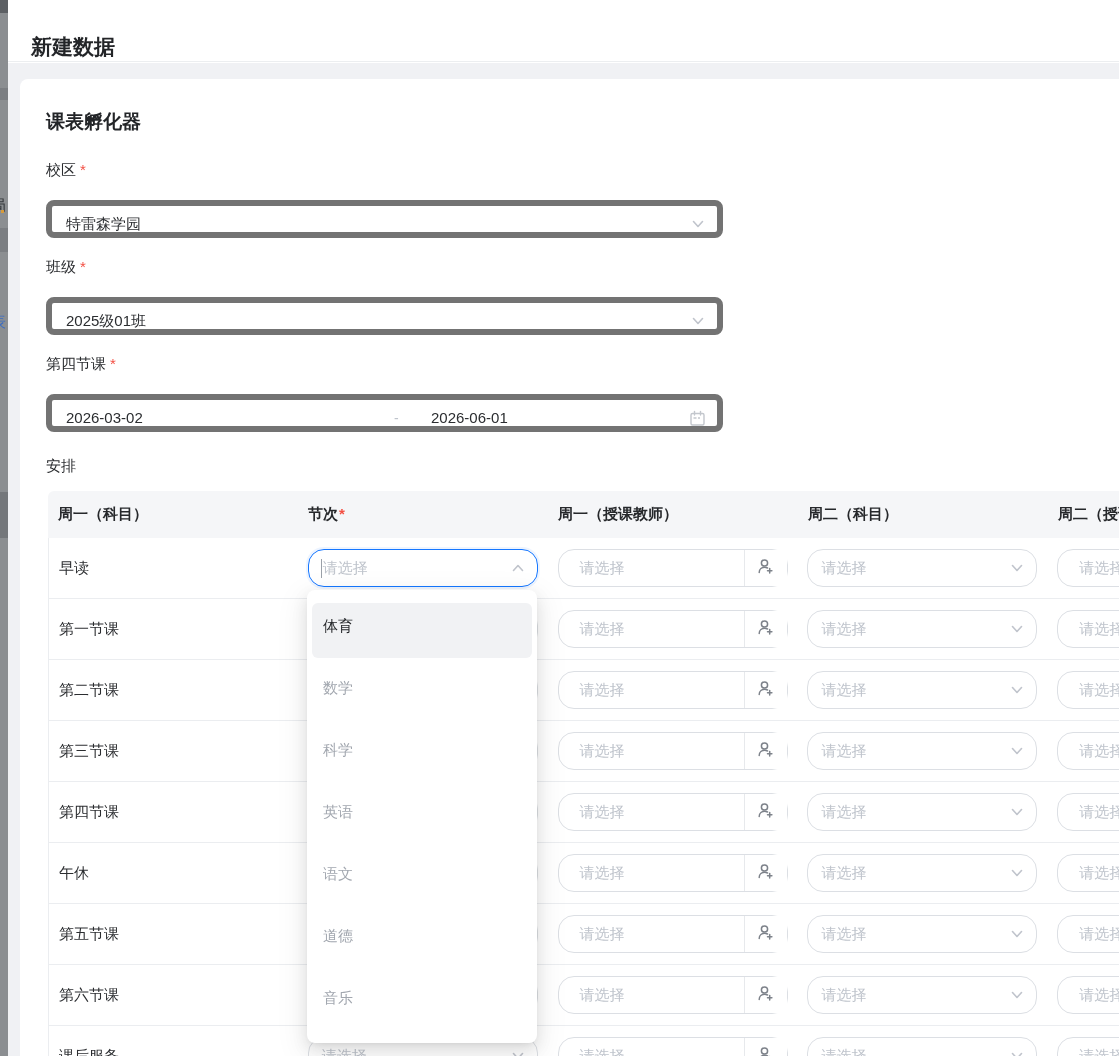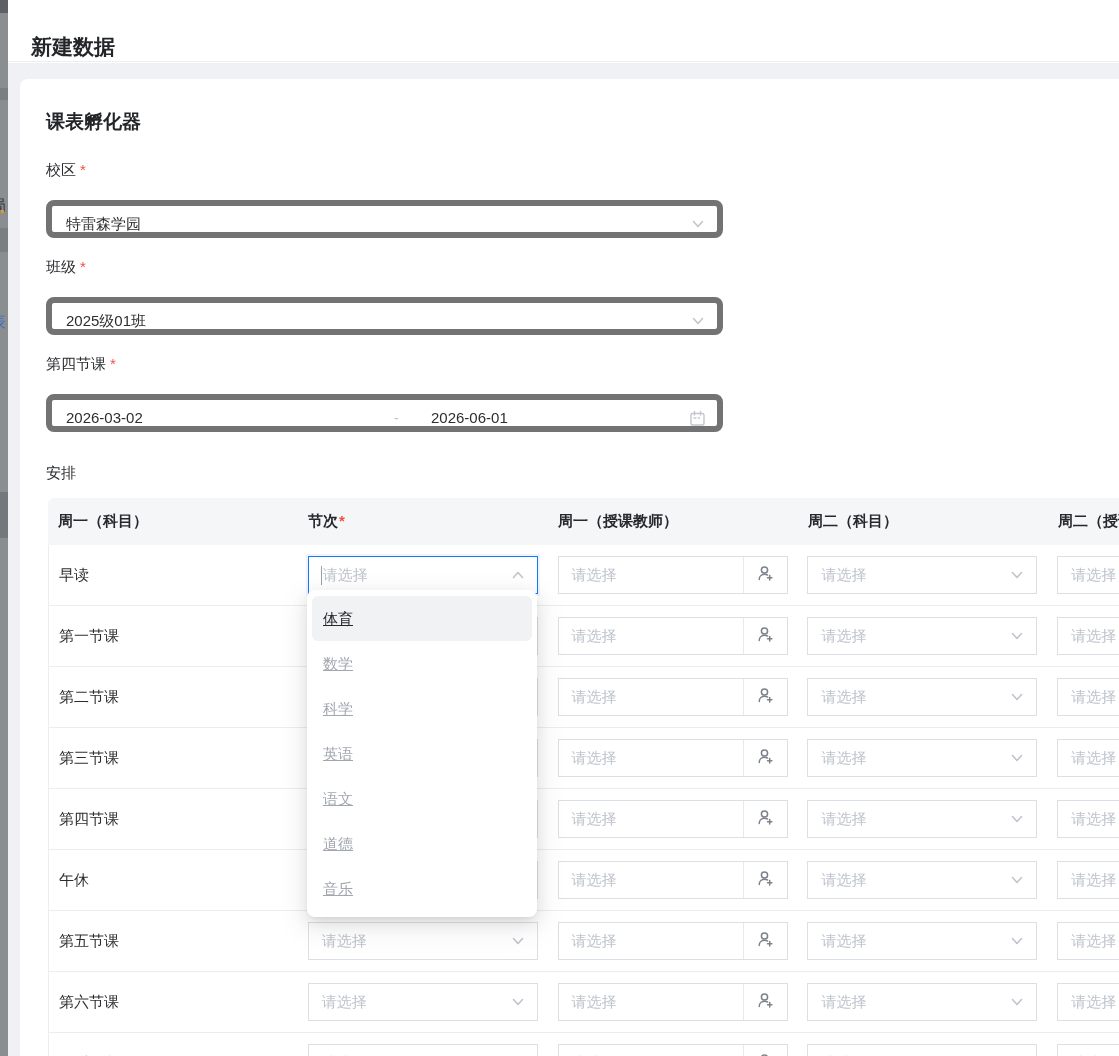--- a/index.html
+++ b/index.html
@@ -46,38 +46,38 @@
   .field-label { font-size:15px; height:22px; line-height:22px; margin-bottom:19px; color:#2b2d30; }
   .req { color:#f34e42; margin-left:4px; }
   .control { position:relative; background:#fff; border:6px solid #737373; border-radius:8px; height:38px; }
   .form-control { width:677px; margin-bottom:18px; }
   .control .value { position:absolute; left:14px; top:0; line-height:36px; font-size:15px; color:#2b2d30; }
   .chev { position:absolute; right:12px; top:11px; width:14px; height:14px; }
   .chev svg { display:block; }
   .range-sep { position:absolute; left:342px; top:0; line-height:36px; font-size:14px; color:#bfc4cc; }
   .range-end { position:absolute; left:379px; top:0; line-height:36px; font-size:15px; color:#2b2d30; }
   .cal-icon { position:absolute; right:11px; top:10px; }
-  .mb-extra { margin-bottom:30px;text-decoration:underline; }
+  .mb-extra { margin-bottom:23px;text-decoration:underline; }
   #arrange-label { margin-bottom:14px; }
 
   
   #table { position:relative; margin-left:2px; width:1250px; }
   #thead {
     display:flex; height:47px; background:#f5f6f8; border-radius:6px 6px 0 0;
     align-items:center;
   }
   .th { width:250px; padding-left:10px; font-size:15px; font-weight:700; color:#26282b; white-space:nowrap; overflow:hidden; }
   .th .req { margin-left:1px; }
   #tbody .trow {
     display:flex; height:61px; align-items:center;
     border-bottom:1px solid #ebedf0; border-left:1px solid #ebedf0;
   }
   .td { width:250px; padding-left:9px; white-space:nowrap; }
   .td.label-cell { padding-left:10px; font-size:15px; color:#2b2d30; }
-  .cell-control { position:relative; width:230px; height:38px; background:#fff; border:1px solid #dcdfe4; border-radius:0; }
+  .cell-control { position:relative; width:230px; height:38px; background:#fff; border:1px solid #dcdfe4; border-radius:16px;padding-left:8px; }
   .cell-control .ph { position:absolute; left:13px; top:0; line-height:36px; font-size:15px; color:#bfc4cc; }
   .cell-control.focused { border:1.5px solid #1677ff; box-shadow:0 0 0 2px rgba(22,119,255,0.08); }
   .cell-control.focused .ph { left:14px; }
   .caret-line { position:absolute; left:12px; top:9px; width:1px; height:19px; background:#9aa0a8; }
 
   
   .igroup { display:flex; }
   .igroup .ginput { position:relative; width:185px; height:36px; }
   .igroup .gaddon {
     width:44px; height:36px; border-left:1px solid #e7e9ec;
@@ -85,22 +85,22 @@
     border-radius:0 8px 8px 0; background:#fff; cursor:pointer;
   }
 
   
   #dropdown {
     position:absolute; left:307px; top:590px; width:230px; z-index:50;
     background:#fff; border-radius:8px; padding:6px 0;
     box-shadow:0 6px 16px rgba(0,0,0,0.10), 0 3px 6px -4px rgba(0,0,0,0.12), 0 9px 28px 8px rgba(0,0,0,0.05);
   }
   .opt {
-    height:45px; line-height:45px; margin:0 5px; padding-left:11px;
-    font-size:15px; color:#a2a7af; border-radius:6px; cursor:pointer;text-decoration:underline;
+    height:55px; line-height:45px; margin:7px 5px; padding-left:11px;
+    font-size:15px; color:#a2a7af; border-radius:6px; cursor:pointer;
   }
   .opt.active { background:#f1f2f4; color:#26282b; }
 </style>
 </head>
 <body>
 
 <div id="page">
 
   <div id="underlay">
     <div class="ul-band" style="top:0;height:13px;background:#5d6064;"></div>

